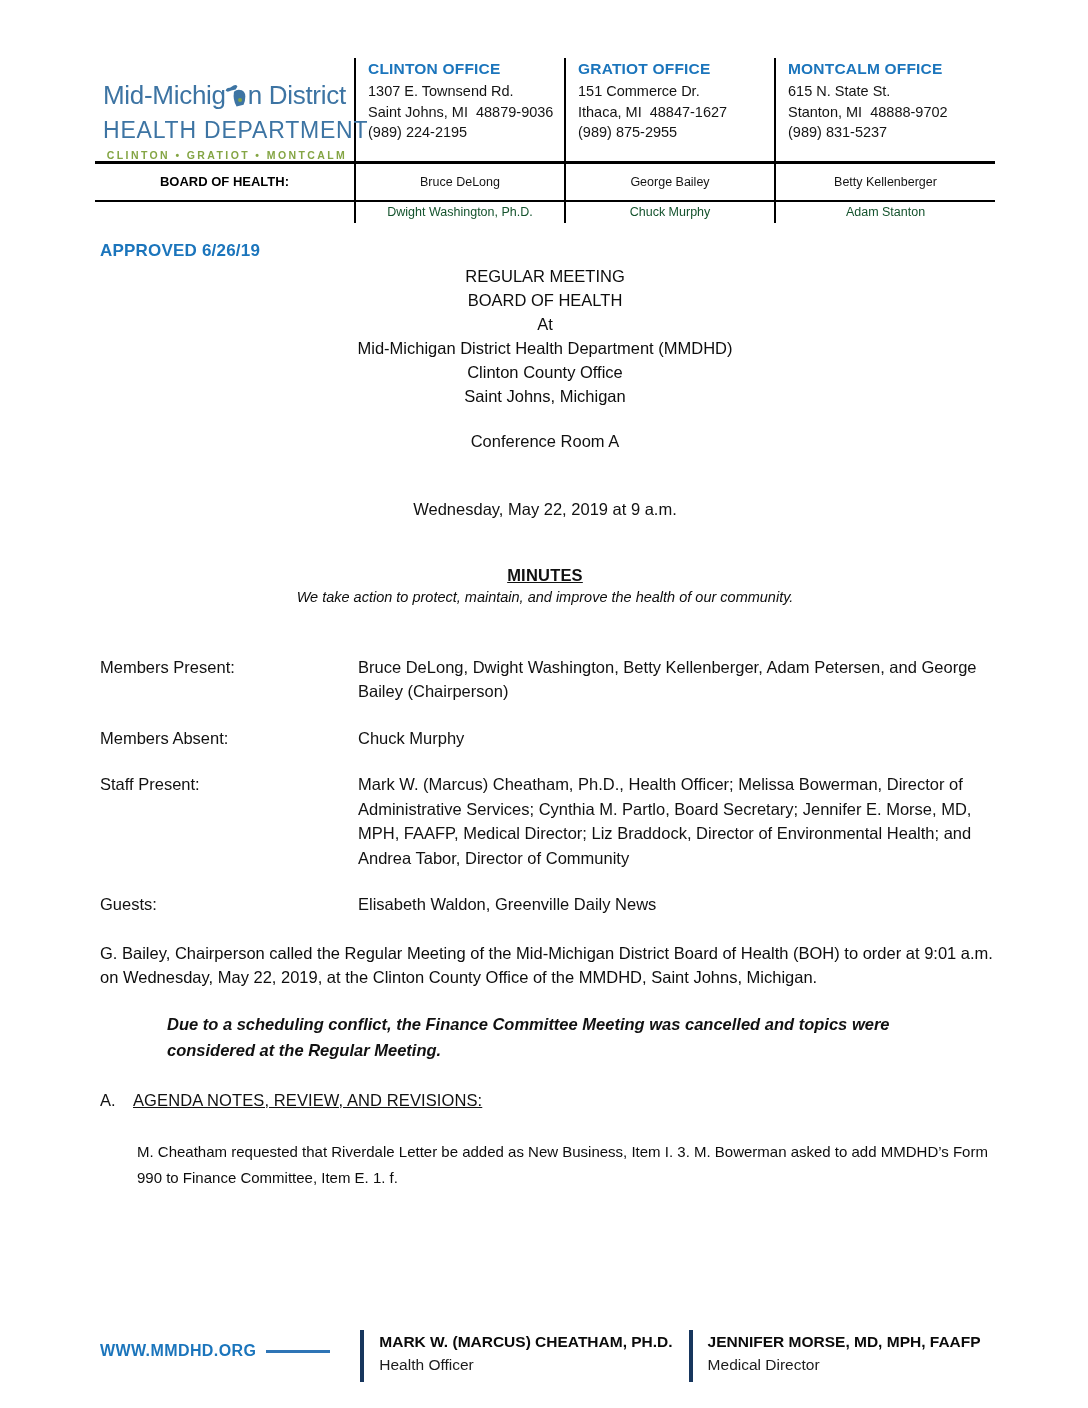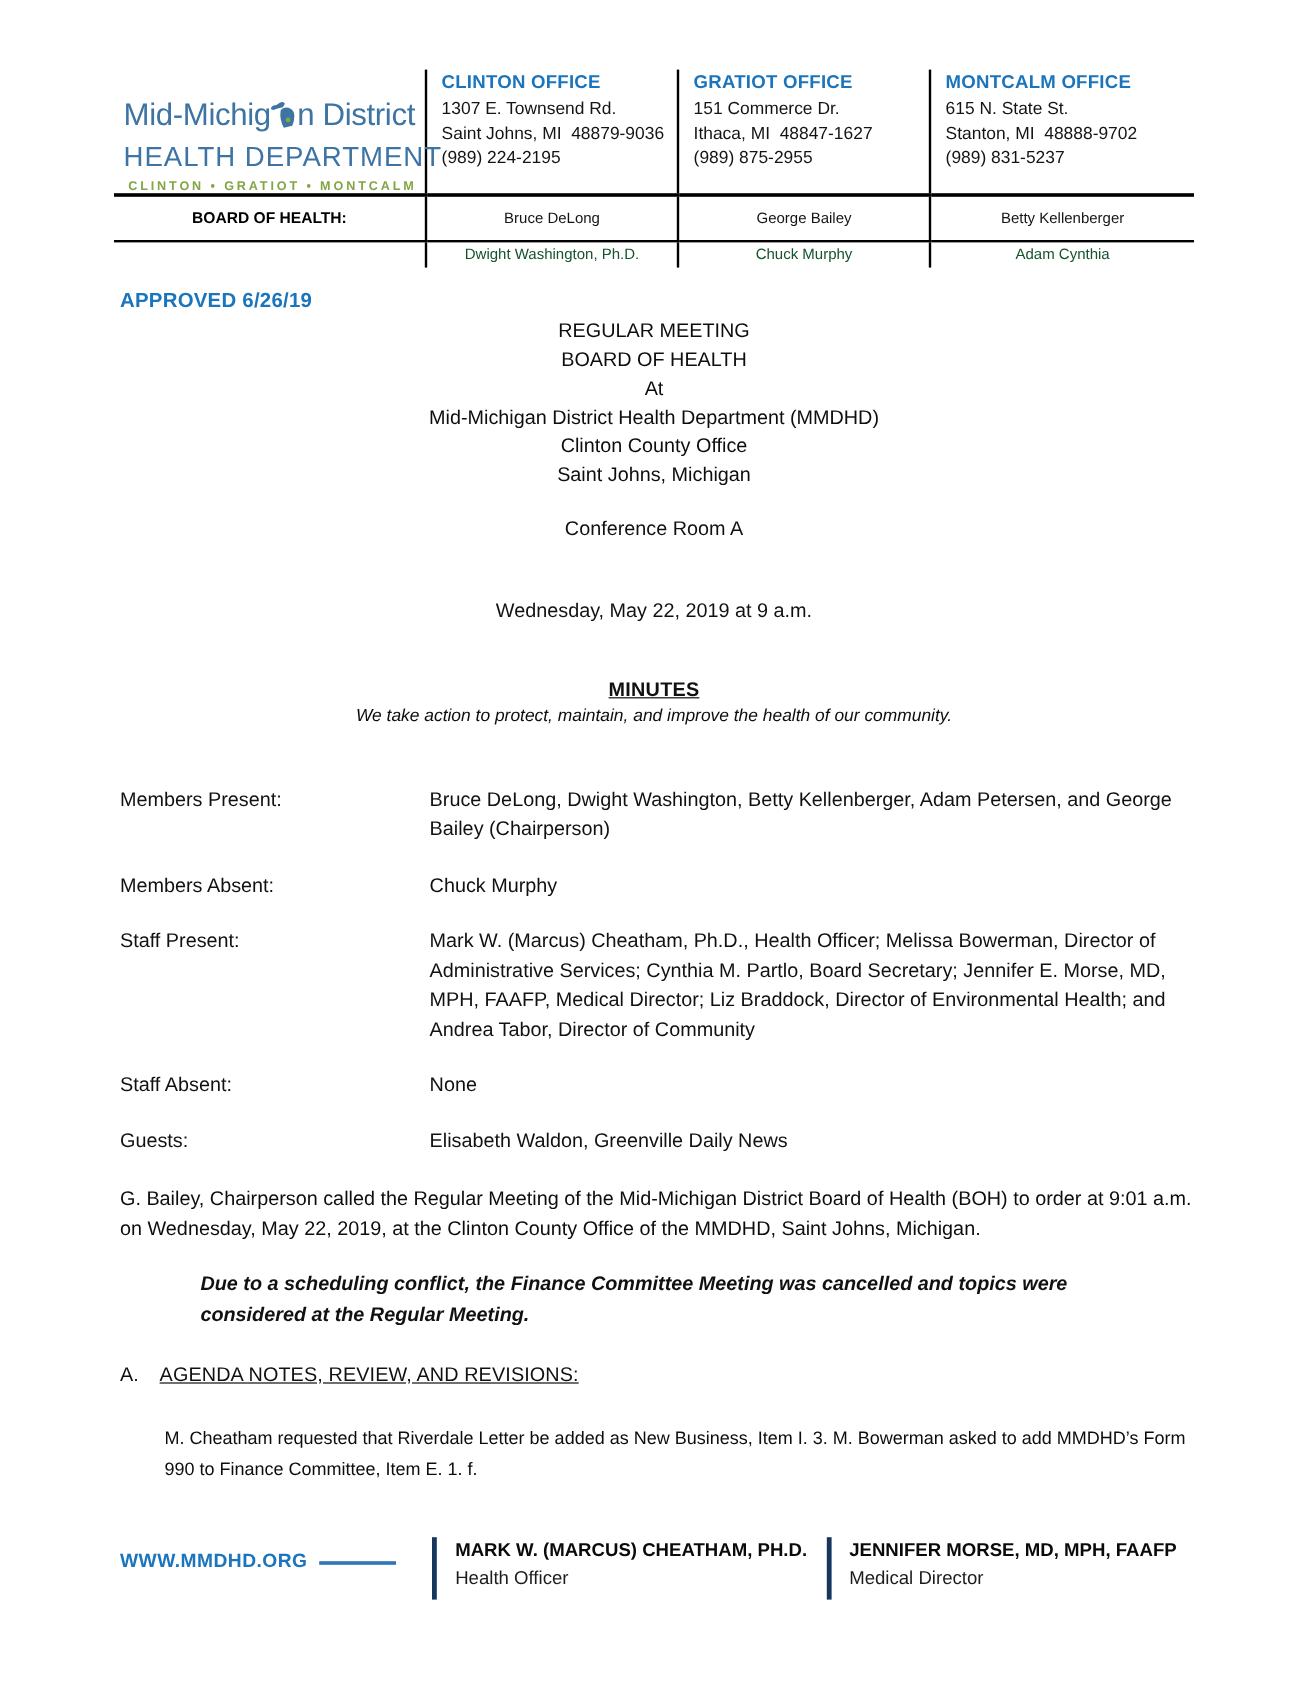--- a/index.html
+++ b/index.html
@@ -176,21 +176,21 @@
     margin-left: 42px;
     max-width: 858px;
     font-size: 15px;
     line-height: 26px;
     color: #0d0d0d;
   }
 
   
   .footer {
     position: absolute;
-    top: 1281px;
+    top: 1330px;
     left: 100px;
     display: flex;
     align-items: flex-start;
   }
   .site-block { display: flex; align-items: center; margin-top: 12px; }
   .site-text {
     color: var(--brand-blue);
     font-weight: bold;
     font-size: 16px;
     letter-spacing: 0.4px;
@@ -260,21 +260,21 @@
       <tr class="board-row">
         <td>BOARD OF HEALTH:</td>
         <td class="vline">Bruce DeLong</td>
         <td class="vline">George Bailey</td>
         <td class="vline">Betty Kellenberger</td>
       </tr>
       <tr class="names-row">
         <td></td>
         <td class="vline">Dwight Washington, Ph.D.</td>
         <td class="vline">Chuck Murphy</td>
-        <td class="vline">Adam Cynthia</td>
+        <td class="vline">Adam Stanton</td>
       </tr>
     </tbody>
       </table>
 
     <div class="approved">APPROVED 6/26/19</div>
 
     <div class="title-block">
       <div>REGULAR MEETING</div>
       <div>BOARD OF HEALTH</div>
       <div>At</div>
@@ -295,24 +295,20 @@
       </div>
       <div class="att-row">
         <div>Members Absent:</div>
         <div class="att-value">Chuck Murphy</div>
       </div>
       <div class="att-row">
         <div>Staff Present:</div>
         <div class="att-value">Mark W. (Marcus) Cheatham, Ph.D., Health Officer; Melissa Bowerman, Director of Administrative Services; Cynthia M. Partlo, Board Secretary; Jennifer E. Morse, MD, MPH, FAAFP, Medical Director; Liz Braddock, Director of Environmental Health; and Andrea Tabor, Director of Community</div>
       </div>
       <div class="att-row">
-        <div>Staff Absent:</div>
-        <div class="att-value">None</div>
-      </div>
-      <div class="att-row">
         <div>Guests:</div>
         <div class="att-value">Elisabeth Waldon, Greenville Daily News</div>
       </div>
     </div>
 
     <div class="para p1">G. Bailey, Chairperson called the Regular Meeting of the Mid-Michigan District Board of Health (BOH) to order at 9:01 a.m. on Wednesday, May 22, 2019, at the Clinton County Office of the MMDHD, Saint Johns, Michigan.</div>
     <div class="note-para">Due to a scheduling conflict, the Finance Committee Meeting was cancelled and topics were considered at the Regular Meeting.</div>
 
     <div class="section-head">
       <div class="section-letter">A.</div>

